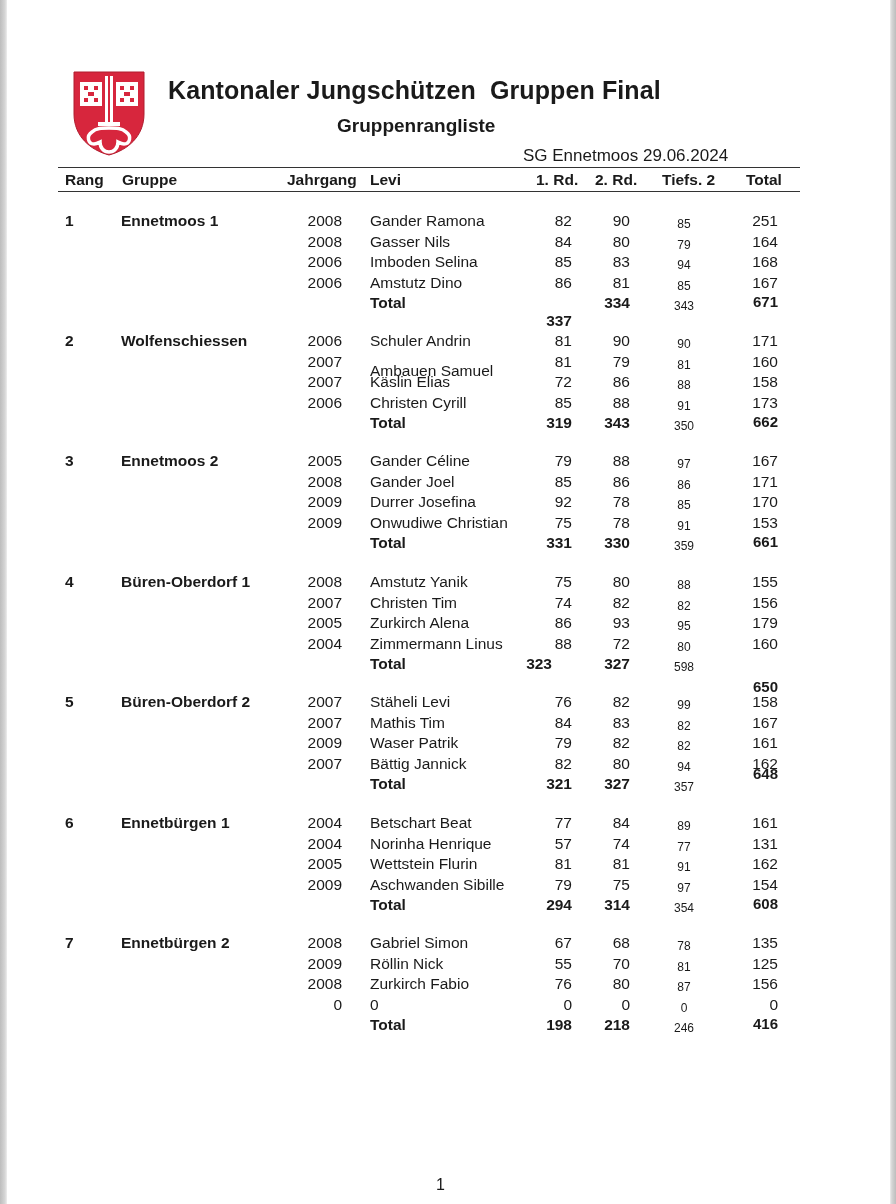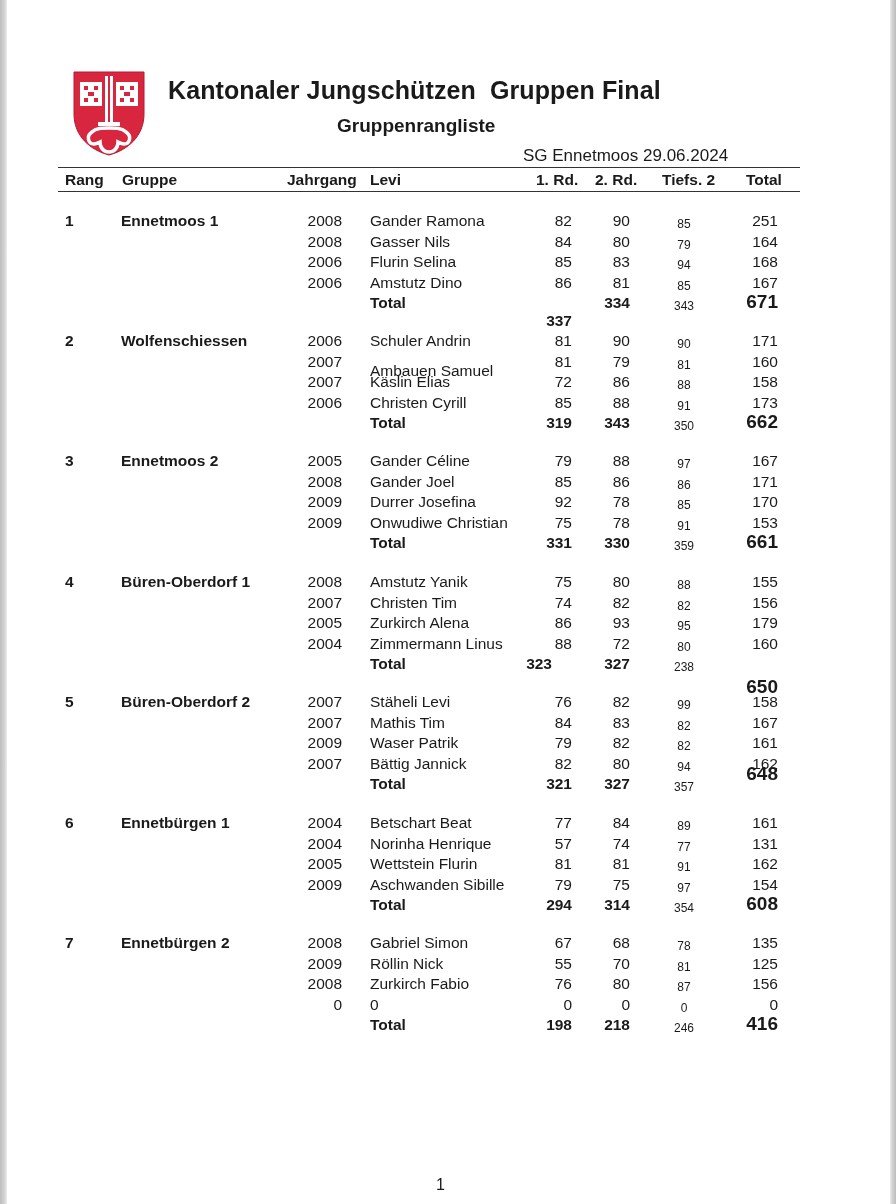--- a/index.html
+++ b/index.html
@@ -17,21 +17,21 @@
   .title { position:absolute; left:168px; top:76px; font-size:25px; font-weight:bold; white-space:pre; letter-spacing:0.1px; }
   .subtitle { position:absolute; left:337px; top:115px; font-size:19px; font-weight:bold; }
   .venue { position:absolute; left:523px; top:146px; font-size:17px; }
   .rule { position:absolute; left:58px; width:742px; height:0; border-top:1.5px solid #333; }
   .hdr { position:absolute; top:171px; font-size:15.5px; font-weight:bold; white-space:nowrap; }
   .cell { position:absolute; font-size:15.5px; white-space:nowrap; line-height:18px; }
   .b { font-weight:bold; }
   .r { text-align:right; }
   .c { text-align:center; }
   .small { font-size:12px; }
-  .sumbig { font-size:19px; font-weight:bold; }
+  .sumbig { font-size:15px; font-weight:bold; }
   .pagenum { position:absolute; left:436px; top:1176px; font-size:16px; }
 </style>
 </head>
 <body>
 
 <div class="edge-left"></div>
 <div class="edge-right"></div>
 
 <svg class="logo" viewBox="0 0 74 86">
   <path d="M2 2 H72 V44 C72 66 56 80 37 85 C18 80 2 66 2 44 Z" fill="#d7263d" stroke="#b01c2e" stroke-width="1"></path>
@@ -72,21 +72,21 @@
     <div class="cell r" style="left:596px;width:34px;top:212px">90</div>
     <div class="cell c small" style="left:670px;width:28px;top:215px">85</div>
     <div class="cell r" style="left:740px;width:38px;top:212px">251</div>
     <div class="cell r" style="left:300px;width:42px;top:232.6px">2008</div>
     <div class="cell " style="left:370px;width:160px;top:232.6px">Gasser Nils</div>
     <div class="cell r" style="left:538px;width:34px;top:232.6px">84</div>
     <div class="cell r" style="left:596px;width:34px;top:232.6px">80</div>
     <div class="cell c small" style="left:670px;width:28px;top:235.6px">79</div>
     <div class="cell r" style="left:740px;width:38px;top:232.6px">164</div>
     <div class="cell r" style="left:300px;width:42px;top:253.2px">2006</div>
-    <div class="cell " style="left:370px;width:160px;top:253.2px">Flurin Selina</div>
+    <div class="cell " style="left:370px;width:160px;top:253.2px">Imboden Selina</div>
     <div class="cell r" style="left:538px;width:34px;top:253.2px">85</div>
     <div class="cell r" style="left:596px;width:34px;top:253.2px">83</div>
     <div class="cell c small" style="left:670px;width:28px;top:256.2px">94</div>
     <div class="cell r" style="left:740px;width:38px;top:253.2px">168</div>
     <div class="cell r" style="left:300px;width:42px;top:273.8px">2006</div>
     <div class="cell " style="left:370px;width:160px;top:273.8px">Amstutz Dino</div>
     <div class="cell r" style="left:538px;width:34px;top:273.8px">86</div>
     <div class="cell r" style="left:596px;width:34px;top:273.8px">81</div>
     <div class="cell c small" style="left:670px;width:28px;top:276.8px">85</div>
     <div class="cell r" style="left:740px;width:38px;top:273.8px">167</div>
@@ -179,21 +179,21 @@
     <div class="cell r" style="left:740px;width:38px;top:614.2px">179</div>
     <div class="cell r" style="left:300px;width:42px;top:634.8px">2004</div>
     <div class="cell " style="left:370px;width:160px;top:634.8px">Zimmermann Linus</div>
     <div class="cell r" style="left:538px;width:34px;top:634.8px">88</div>
     <div class="cell r" style="left:596px;width:34px;top:634.8px">72</div>
     <div class="cell c small" style="left:670px;width:28px;top:637.8px">80</div>
     <div class="cell r" style="left:740px;width:38px;top:634.8px">160</div>
     <div class="cell b" style="left:370px;top:655.4px">Total</div>
     <div class="cell b r" style="left:518px;width:34px;top:655.4px">323</div>
     <div class="cell b r" style="left:596px;width:34px;top:655.4px">327</div>
-    <div class="cell c small" style="left:670px;width:28px;top:658.4px">238</div>
+    <div class="cell c small" style="left:670px;width:28px;top:658.4px">598</div>
     <div class="cell r sumbig" style="left:736px;width:42px;top:678px">650</div>
     <div class="cell b" style="left:65px;top:693px">5</div>
     <div class="cell b" style="left:121px;top:693px">Büren-Oberdorf  2</div>
     <div class="cell r" style="left:300px;width:42px;top:693px">2007</div>
     <div class="cell " style="left:370px;width:160px;top:693px">Stäheli Levi</div>
     <div class="cell r" style="left:538px;width:34px;top:693px">76</div>
     <div class="cell r" style="left:596px;width:34px;top:693px">82</div>
     <div class="cell c small" style="left:670px;width:28px;top:696px">99</div>
     <div class="cell r" style="left:740px;width:38px;top:693px">158</div>
     <div class="cell r" style="left:300px;width:42px;top:713.6px">2007</div>

